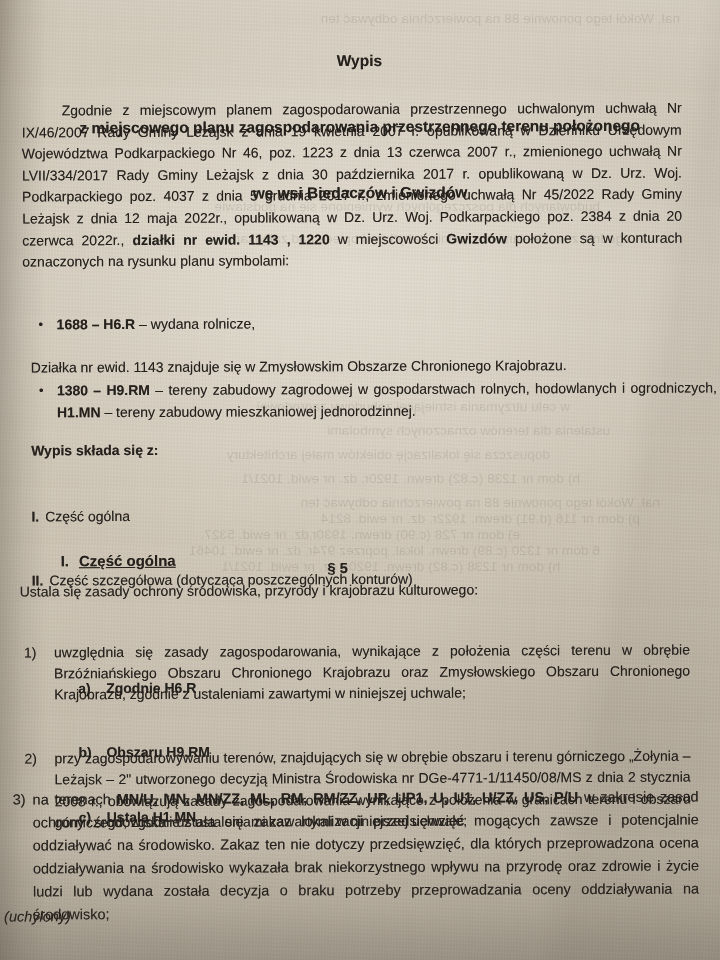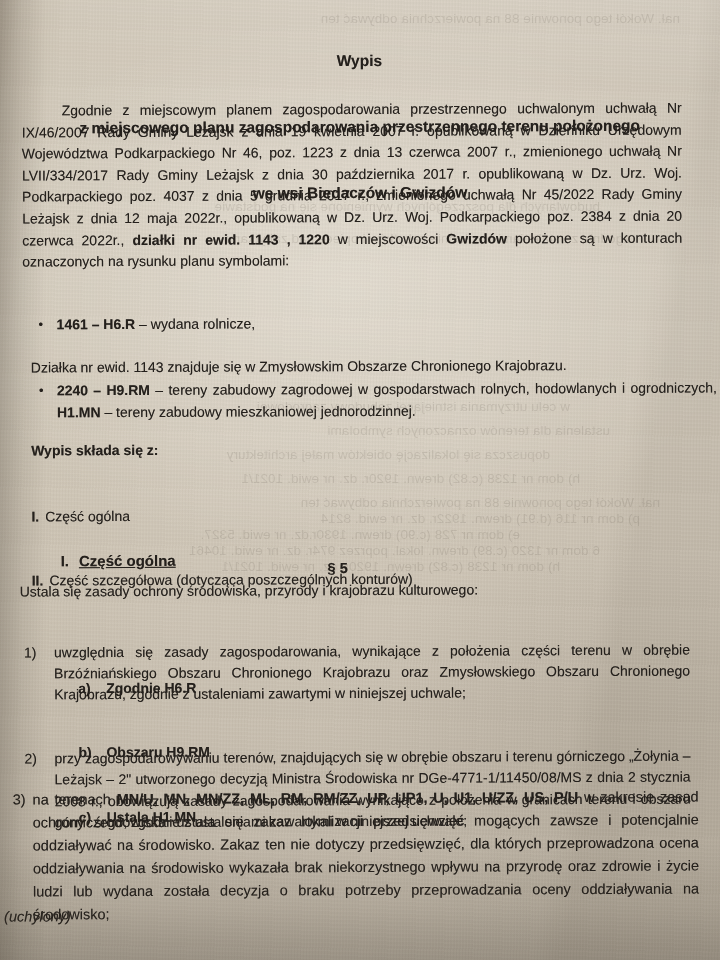--- a/index.html
+++ b/index.html
@@ -241,22 +241,22 @@
 
     <div class="ink t-title" style="left:16px; top:6px; width:688px;">
       <div>Wypis</div>
       <div>z miejscowego planu zagospodarowania przestrzennego terenu położonego</div>
       <div>we wsi Biedaczów i Gwizdów</div>
     </div>
 
     <div class="ink body-block" style="left:22px; top:99px; width:660px; text-indent:40px;"><span>Zgodnie z miejscowym planem zagospodarowania przestrzennego uchwalonym uchwałą Nr IX/46/2007 Rady Gminy Leżajsk z dnia 19 kwietnia 2007 r. opublikowaną w Dzienniku Urzędowym Województwa Podkarpackiego Nr 46, poz. 1223 z dnia 13 czerwca 2007 r., zmienionego uchwałą Nr LVII/334/2017 Rady Gminy Leżajsk z dnia 30 października 2017 r. opublikowaną w Dz. Urz. Woj. Podkarpackiego poz. 4037 z dnia 5 grudnia 2017 r., zmienionego uchwałą Nr 45/2022 Rady Gminy Leżajsk z dnia 12 maja 2022r., opublikowaną w Dz. Urz. Woj. Podkarpackiego poz. 2384 z dnia 20 czerwca 2022r., </span><span class="b">działki nr ewid. 1143 , 1220</span><span> w miejscowości </span><span class="b">Gwizdów</span><span> położone są w konturach oznaczonych na rysunku planu symbolami:</span></div>
 
     <ul class="ink sym body-block" style="left:22px; top:270px; width:660px;">
-      <li><span class="b">1461 – H6.R</span><span> – </span><span>wydana rolnicze,</span></li>
-      <li><span class="b">2240 – H9.RM</span><span> – </span><span>tereny zabudowy zagrodowej w gospodarstwach rolnych, hodowlanych i ogrodniczych, </span><span class="b">H1.MN</span><span> – </span><span>tereny zabudowy mieszkaniowej jednorodzinnej.</span></li>
+      <li><span class="b">1688 – H6.R</span><span> – </span><span>wydana rolnicze,</span></li>
+      <li><span class="b">1380 – H9.RM</span><span> – </span><span>tereny zabudowy zagrodowej w gospodarstwach rolnych, hodowlanych i ogrodniczych, </span><span class="b">H1.MN</span><span> – </span><span>tereny zabudowy mieszkaniowej jednorodzinnej.</span></li>
     </ul>
 
     <div class="ink body-block" style="left:30px; top:356px; width:650px;">Działka nr ewid. 1143 znajduje się w Zmysłowskim Obszarze Chronionego Krajobrazu.</div>
 
     <div class="ink roman-list" style="left:30px; top:396px; width:640px;">
       <div class="b" style="margin-bottom:1px;">Wypis składa się z:</div>
       <div class="ri">
         <span class="mark b">I.</span>
         <span>Część ogólna</span>
       </div>

